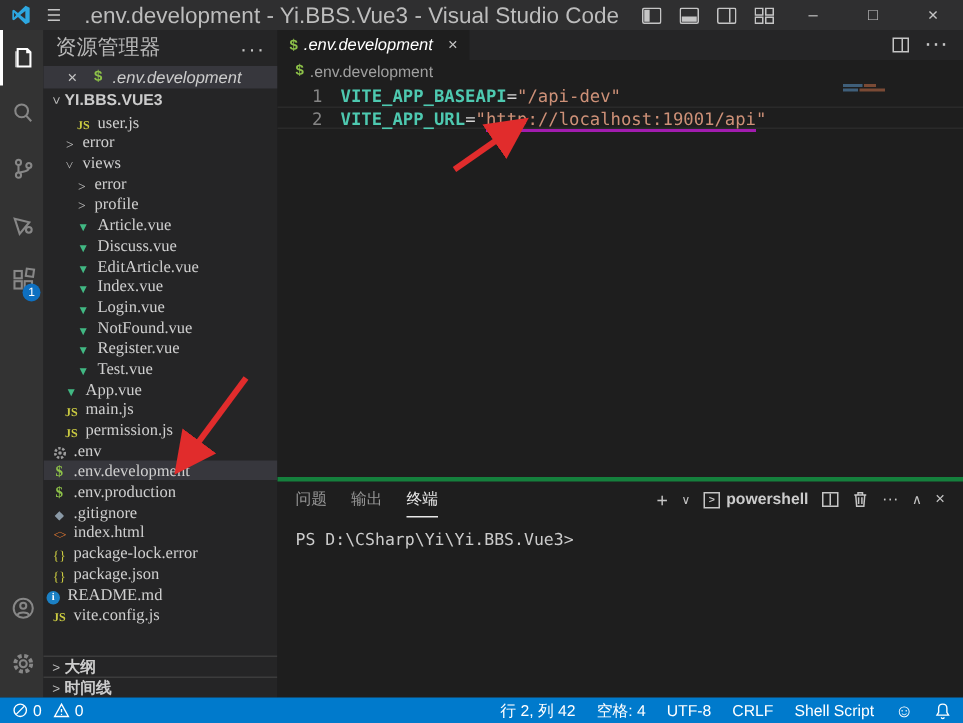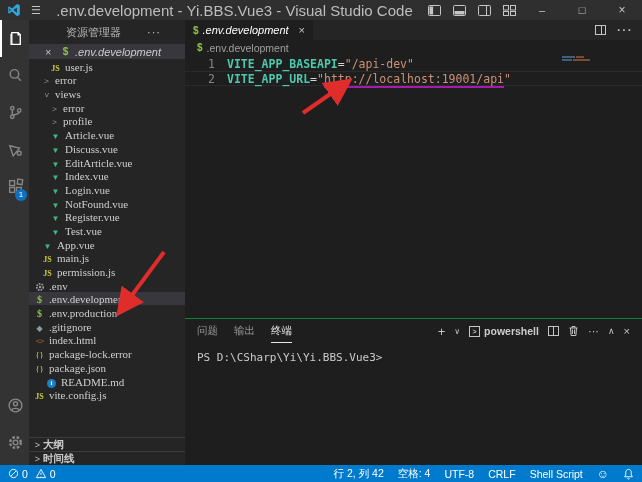--- a/index.html
+++ b/index.html
@@ -24,21 +24,21 @@
   .activitybar { width:29px; background:#333333; display:flex; flex-direction:column; align-items:stretch; flex:0 0 29px; }
   .ab-item { height:37px; display:flex; align-items:center; justify-content:center; position:relative; border-left:2px solid transparent; }
   .ab-item.active { border-left:2px solid #ffffff; }
   .ab-item svg { stroke:#878787; fill:none; stroke-width:1.3; }
   .ab-item.active svg { stroke:#ffffff; }
   .ab-badge { position:absolute; right:2px; bottom:4px; min-width:12px; height:12px; border-radius:50%; background:#0e70c1; color:#fff; font-size:8px; line-height:12px; text-align:center; }
   .ab-spacer { flex:1; }
 
   
   .sidebar { width:156px; background:#252526; flex:0 0 156px; display:flex; flex-direction:column; font-size:11px; min-height:0; }
-  .sb-title { height:24px; display:flex; align-items:center; padding:0 24px; color:#b8b8b8; font-size:11px; flex:0 0 24px;margin-left:13px; }
+  .sb-title { height:24px; display:flex; align-items:center; padding:0 8px; color:#b8b8b8; font-size:14px; flex:0 0 24px; }
   .sb-title .more { margin-left:auto; color:#c5c5c5; letter-spacing:1px; }
   .sb-sec-header { height:18px; display:flex; align-items:center; font-weight:bold; font-size:10.5px; color:#cccccc; padding-left:3px; flex:0 0 18px; }
   .sb-proj-header { height:15px; flex:0 0 15px; }
   .tw { display:inline-block; width:11px; text-align:center; color:#bdbdbd; font-size:9px; font-weight:normal; flex:0 0 11px; }
   .tw.expanded { transform:rotate(90deg); }
   .oe-row { height:15px; display:flex; align-items:center; background:#37373d; padding-left:16px; flex:0 0 15px; }
   .oe-row .close-x { color:#c5c5c5; font-size:11px; width:14px; }
   .oe-row .label { font-style:italic; color:#cccccc; margin-left:3px; }
   .sb-tree { flex:1; overflow:hidden; }
   .tree-row { height:13.7px; display:flex; align-items:flex-end; color:#cfcfcf; white-space:nowrap;font-family:Liberation Serif, serif; }
@@ -76,21 +76,21 @@
   .code-text { padding-left:12px; }
   .tok-key { color:#4ec9b0; font-weight:bold; }
   .tok-op { color:#d4d4d4; }
   .tok-str { color:#ce9178; }
   .tok-link { color:#ce9178; border-bottom:2px solid #a21caf; }
   .minimap { position:absolute; top:1px; right:48px; width:32px; }
   .minimap .mm-line { height:2px; margin-bottom:1px; display:flex; gap:1px; }
   .mm-b { background:#3f5f7a; height:2px; } .mm-o { background:#7a4a35; height:2px; }
 
   
-  .panel { flex:0 0 147px; border-top:1px solid #15803d; display:flex; flex-direction:column; background:#1e1e1e; }
+  .panel { flex:0 0 147px; border-top:3px solid #15803d; display:flex; flex-direction:column; background:#1e1e1e; }
   .panel-header { height:24px; display:flex; align-items:center; padding:0 12px; flex:0 0 24px; }
   .panel-tabs { display:flex; gap:16px; font-size:10.5px; color:#969696; }
   .panel-tab { height:24px; display:flex; align-items:center; border-bottom:1px solid transparent; }
   .panel-tab.active { color:#e7e7e7; border-bottom:1px solid #e7e7e7; }
   .panel-actions { margin-left:auto; display:flex; align-items:center; gap:9px; color:#c5c5c5; font-size:11px; }
   .panel-actions svg { display:block; }
   .ps-icon { display:inline-flex; align-items:center; gap:4px; font-size:10.5px; color:#cccccc;font-weight:bold; }
   .ps-box { display:inline-block; width:11px; height:11px; border:1px solid #c5c5c5; font-size:7px; line-height:10px; text-align:center; color:#c5c5c5; }
   .panel-body { flex:1; font-family:"DejaVu Sans Mono","Liberation Mono",monospace; font-size:11px; color:#cccccc; padding:8px 0 0 12px; }
 
@@ -198,20 +198,24 @@
     <div class="sidebar">
       <div class="sb-title">
         <span>资源管理器</span>
         <span class="more">···</span>
       </div>
       <div class="oe-row">
         <span class="close-x">×</span>
         <span class="fi fi-shell">$</span>
         <span class="label">.env.development</span>
       </div>
+      <div class="sb-sec-header sb-proj-header">
+        <span class="tw expanded">&gt;</span>
+        <span>YI.BBS.VUE3</span>
+      </div>
       <div class="sb-tree">
           <div class="tree-row" style="padding-left: 20px;">
             <span class="fi fi-js">JS</span>
             <span class="label">user.js</span>
           </div>
           <div class="tree-row" style="padding-left: 12px;">
             <span class="tw">&gt;</span>
             <span class="label">error</span>
           </div>
           <div class="tree-row" style="padding-left: 12px;">
@@ -296,21 +300,21 @@
             <span class="label">index.html</span>
           </div>
           <div class="tree-row" style="padding-left: 4px;">
             <span class="fi fi-json">{}</span>
             <span class="label">package-lock.error</span>
           </div>
           <div class="tree-row" style="padding-left: 4px;">
             <span class="fi fi-json">{}</span>
             <span class="label">package.json</span>
           </div>
-          <div class="tree-row" style="padding-left: 16px;">
+          <div class="tree-row" style="padding-left: 0;">
             <span class="fi fi-info"><i>i</i></span>
             <span class="label">README.md</span>
           </div>
           <div class="tree-row" style="padding-left: 4px;">
             <span class="fi fi-js">JS</span>
             <span class="label">vite.config.js</span>
           </div>
         </div>
       <div class="sb-bottom">
         <div class="sb-bottom-row">

